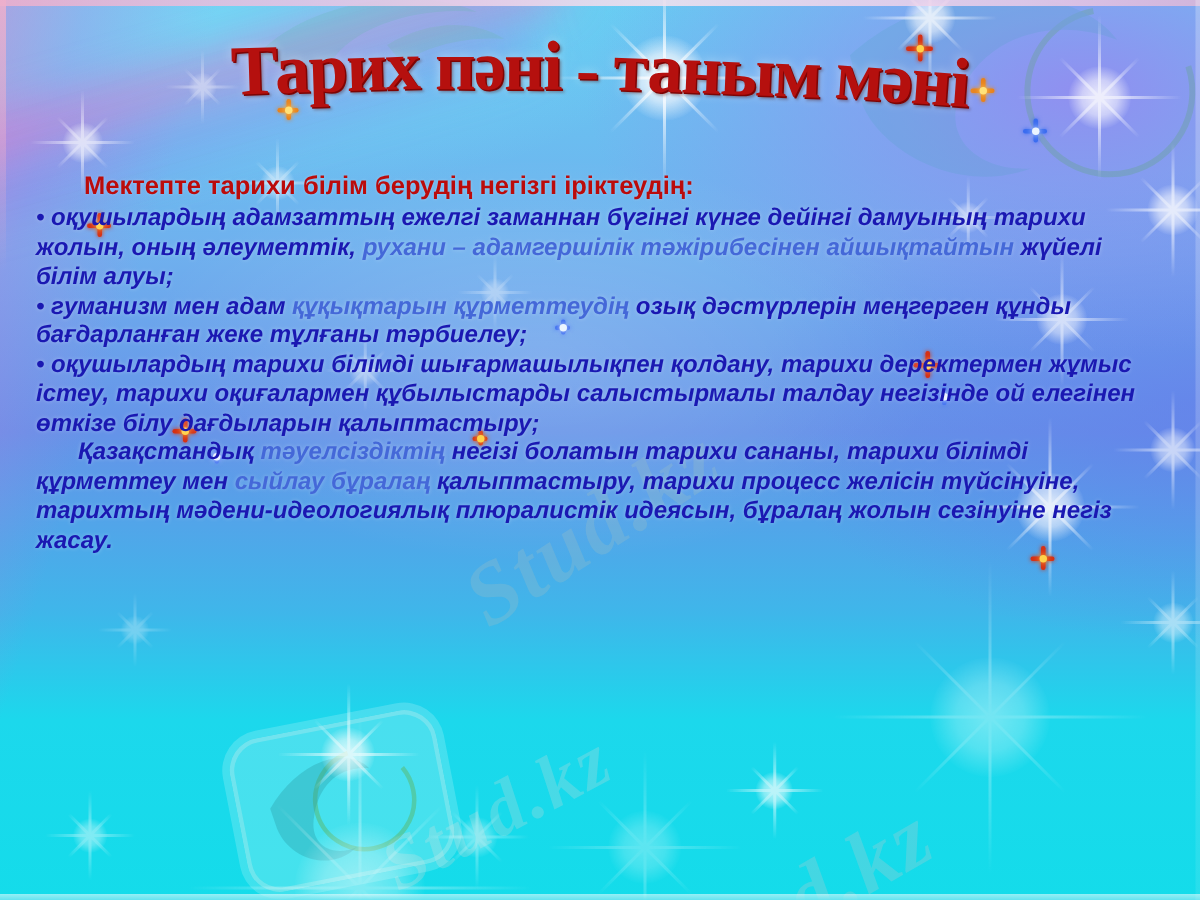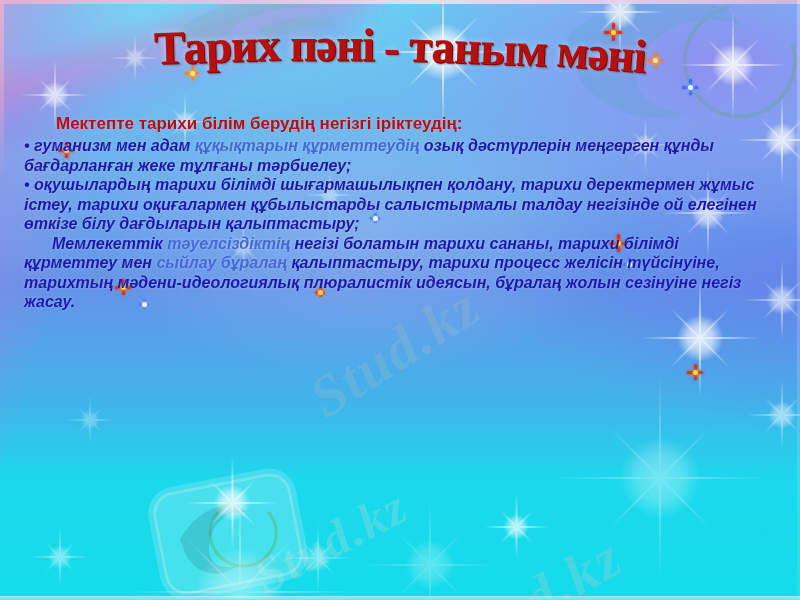--- a/index.html
+++ b/index.html
@@ -306,29 +306,30 @@
       </div>
     </div>
 
   <div class="title">
     <span>Тарих</span><span>пәні</span><span>-</span><span>таным</span><span>мәні</span>
   </div>
 
   <div class="content">
     <p class="h">Мектепте тарихи білім берудің негізгі іріктеудің:</p>
 
+    <p class="b"><span>• оқушылардың адамзаттың ежелгі заманнан бүгінгі күнге дейінгі дамуының тарихи жолын, оның әлеуметтік, </span><span class="lt">рухани – адамгершілік тәжірибесінен айшықтайтын </span><span>жүйелі білім алуы;</span></p>
 
 
     <p class="b"><span>• гуманизм мен адам </span><span class="lt">құқықтарын құрметтеудің </span><span>озық дәстүрлерін меңгерген құнды бағдарланған жеке тұлғаны тәрбиелеу;</span></p>
 
     <p class="b"><span>• оқушылардың тарихи білімді шығармашылықпен қолдану, тарихи деректермен жұмыс істеу, тарихи оқиғалармен құбылыстарды салыстырмалы талдау негізінде ой елегінен өткізе білу дағдыларын қалыптастыру;</span></p>
 
 
 
-    <p class="b ind"><span>Мемлекеттік </span><span class="lt">тәуелсіздіктің </span><span>негізі болатын тарихи сананы, тарихи білімді құрметтеу мен </span><span class="lt">сыйлау бұралаң </span><span>қалыптастыру, тарихи процесс желісін түйсінуіне, тарихтың мәдени-идеологиялық плюралистік идеясын, бұралаң жолын сезінуіне негіз жасау.</span></p>
+    <p class="b ind"><span>Қазақстандық </span><span class="lt">тәуелсіздіктің </span><span>негізі болатын тарихи сананы, тарихи білімді құрметтеу мен </span><span class="lt">сыйлау бұралаң </span><span>қалыптастыру, тарихи процесс желісін түйсінуіне, тарихтың мәдени-идеологиялық плюралистік идеясын, бұралаң жолын сезінуіне негіз жасау.</span></p>
 
   </div>
 
   <div class="edge top"></div>
   <div class="edge left"></div>
   <div class="edge bottom"></div>
   <div class="edge right"></div>
 </div>
 
 </body></html>

